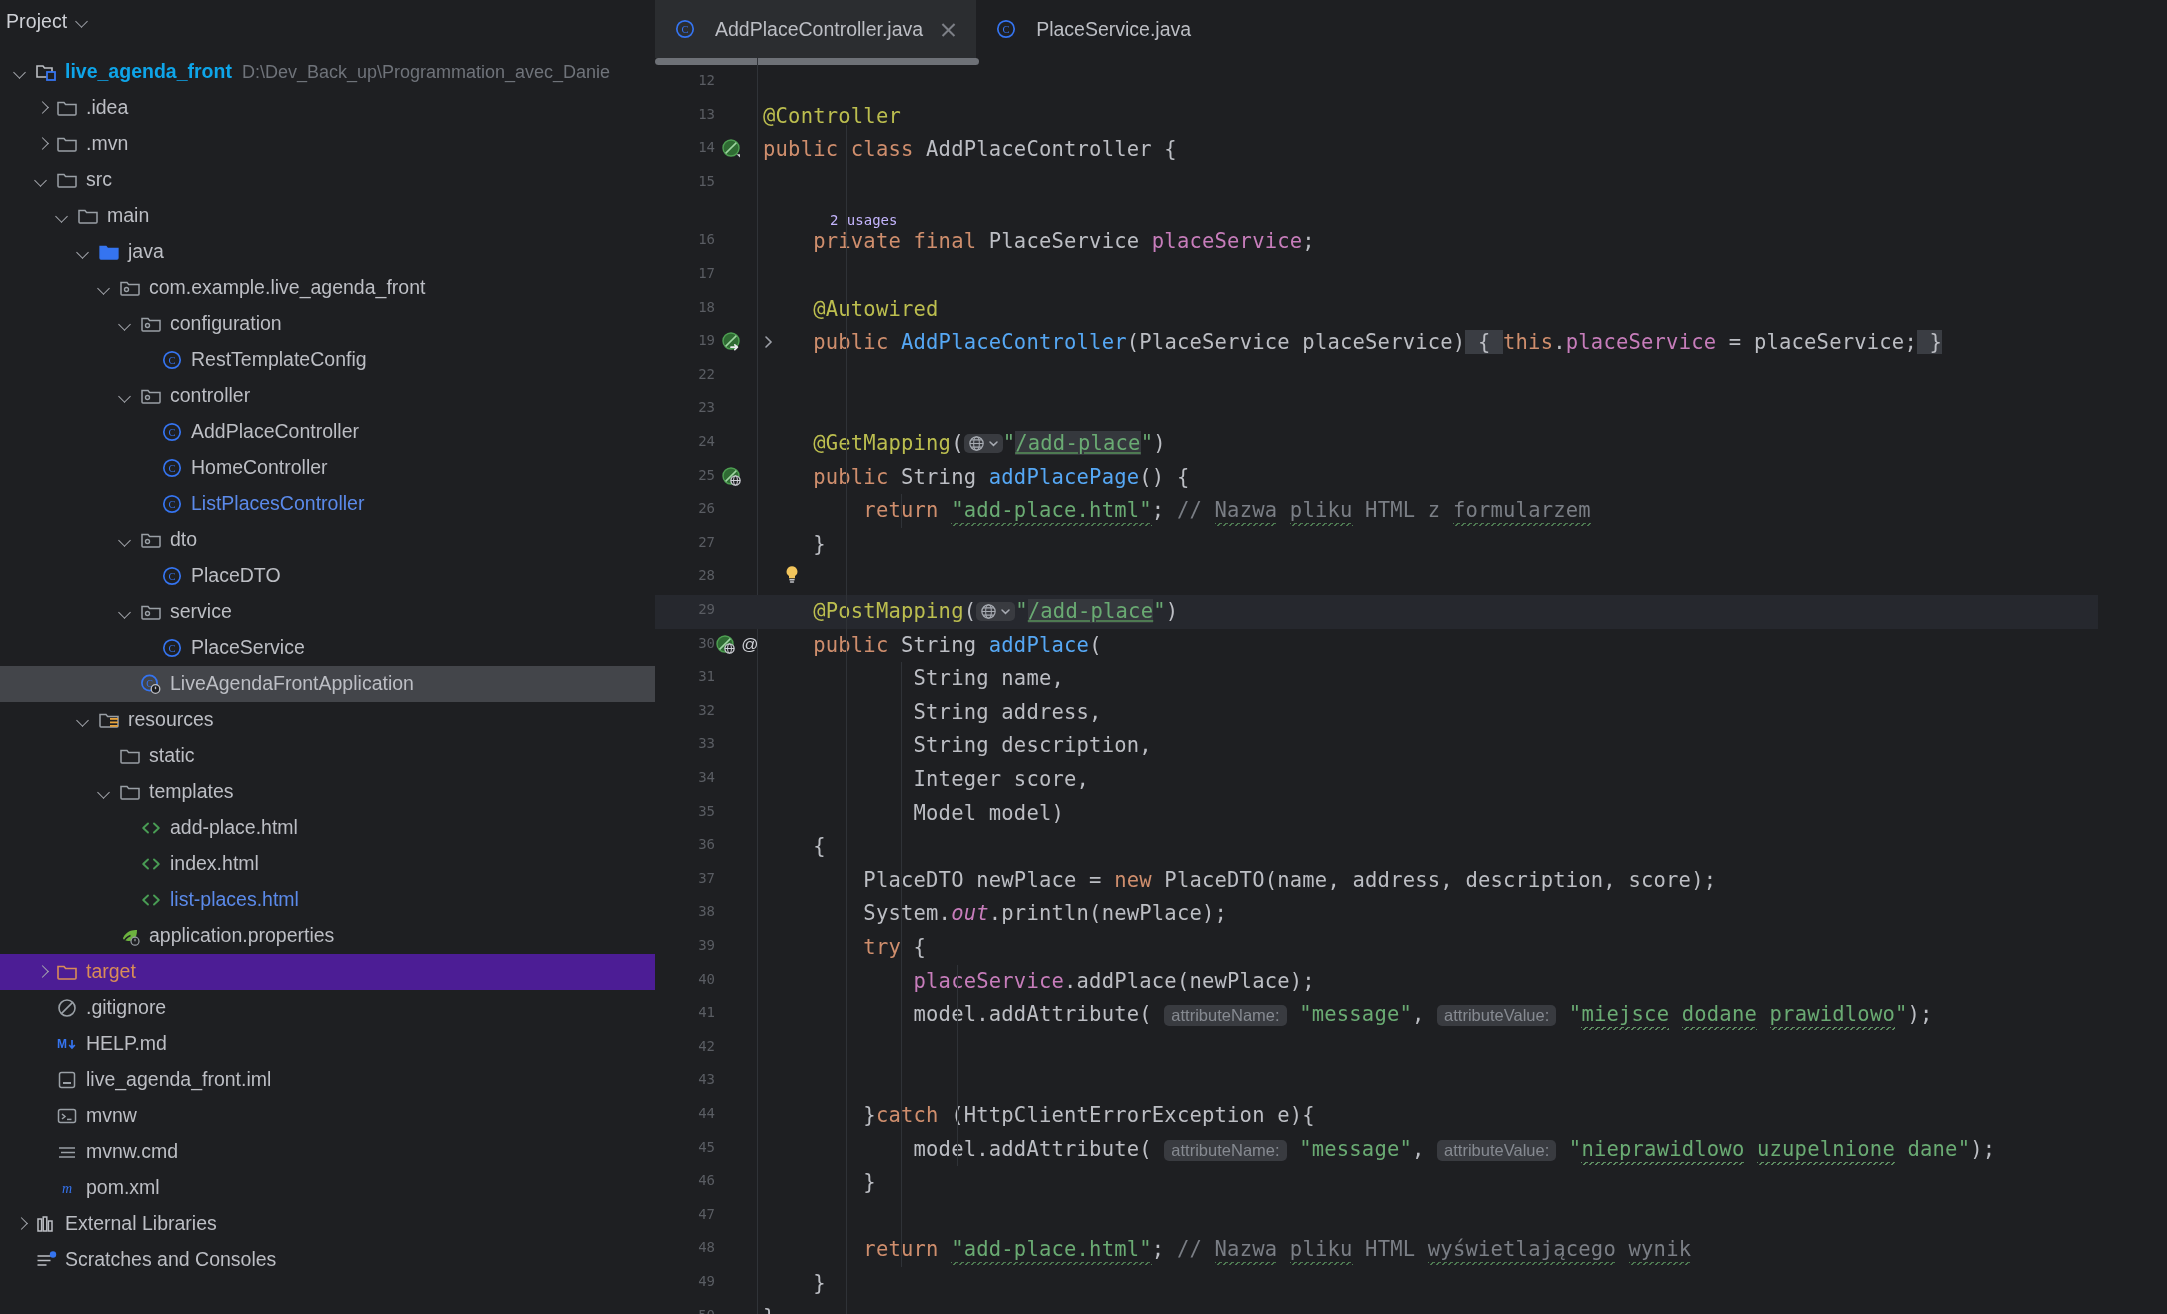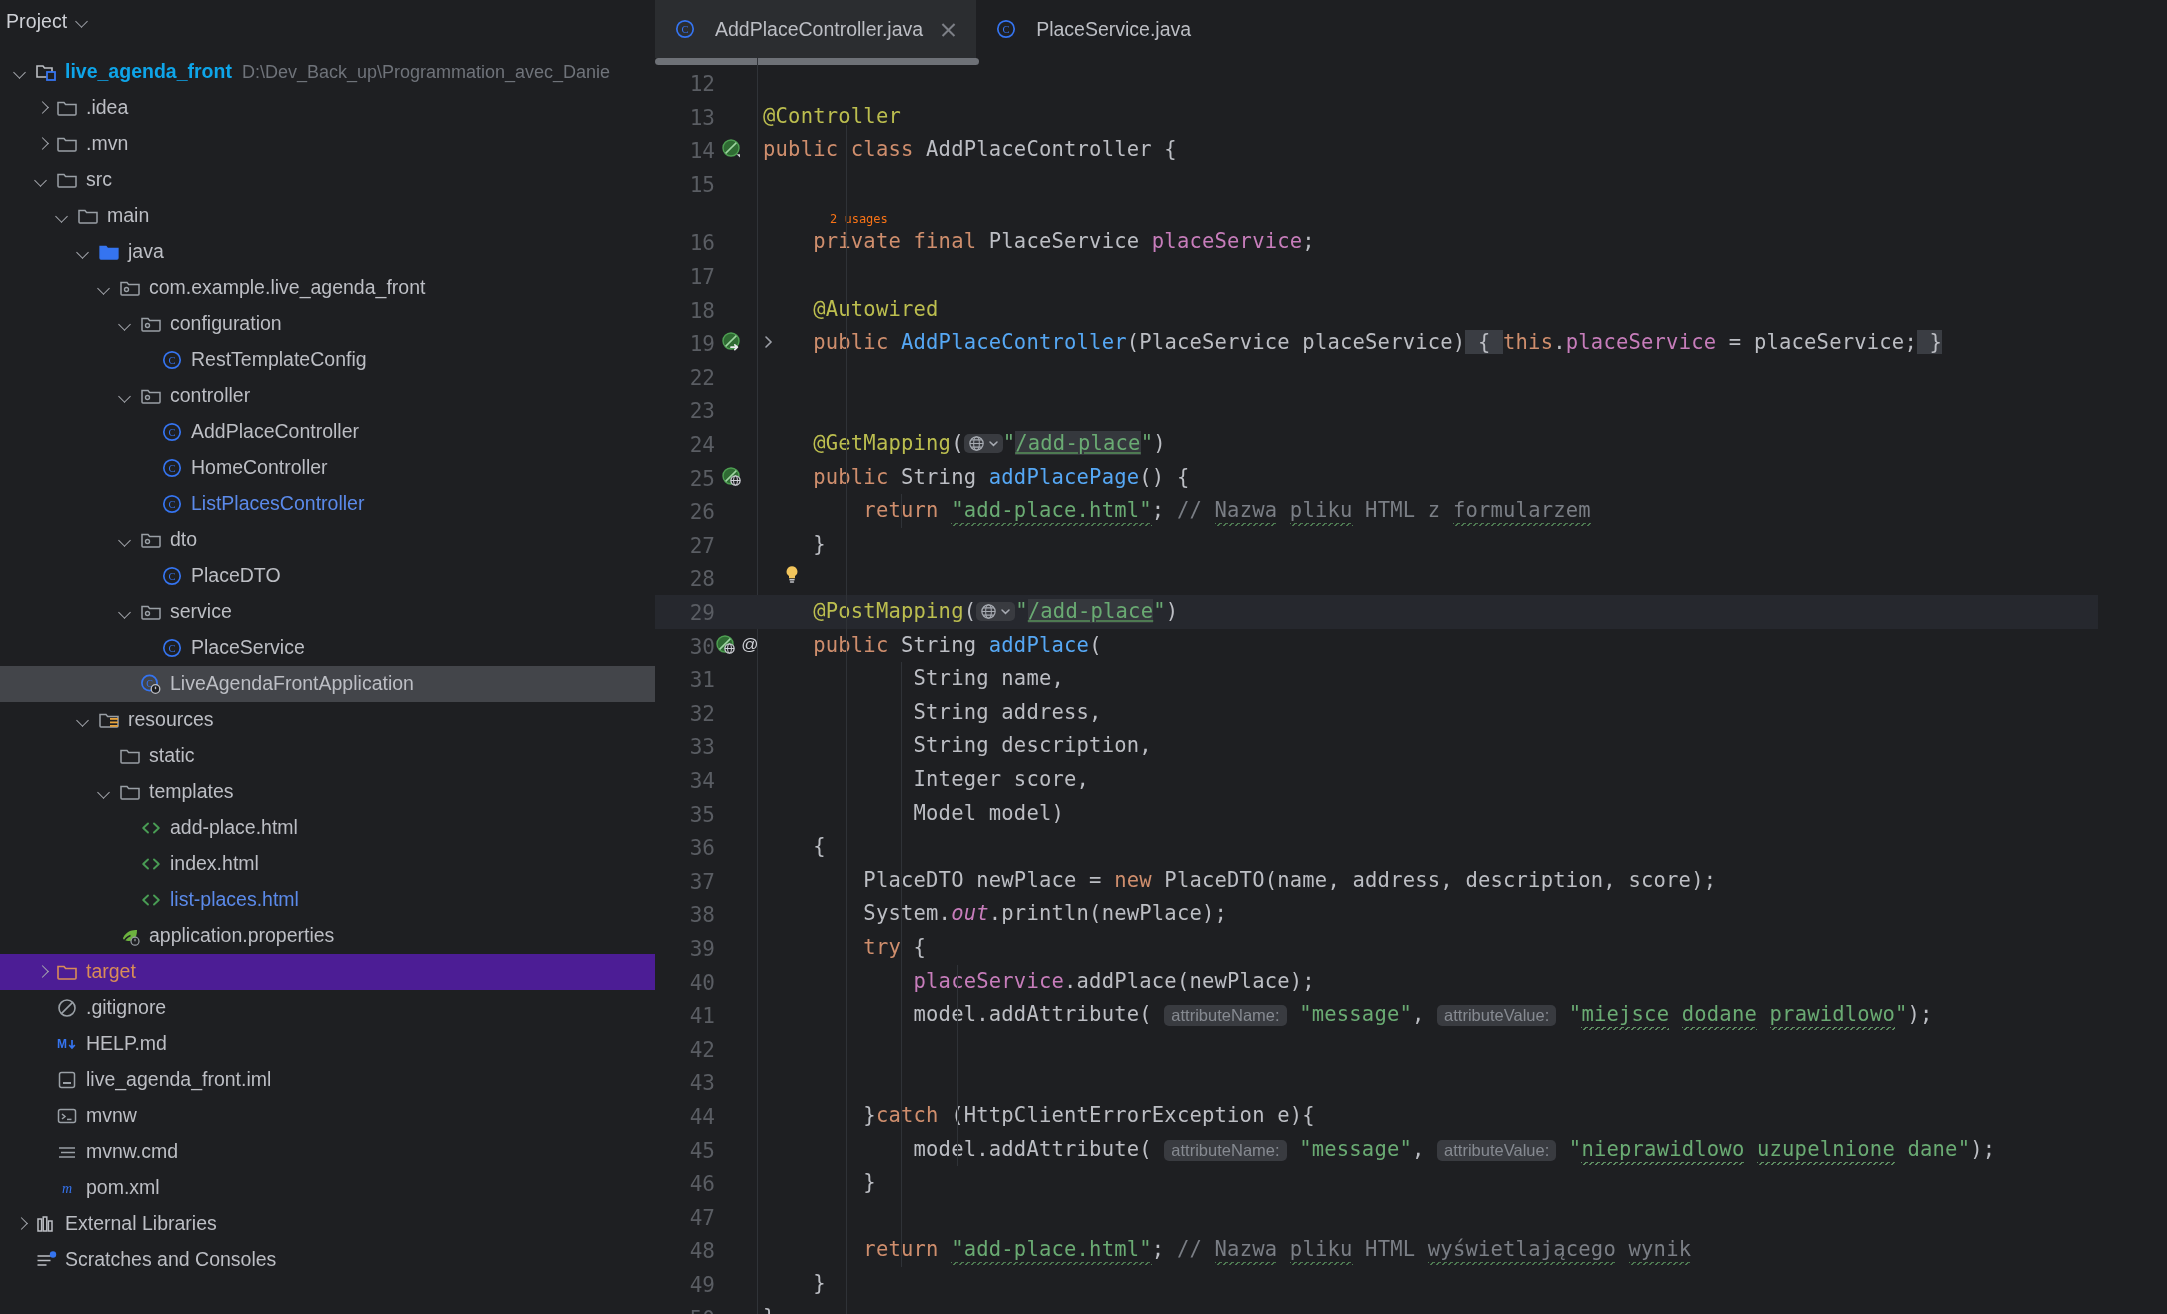--- a/index.html
+++ b/index.html
@@ -98,42 +98,42 @@
   #code-area { position: relative; background:#1E1F22; height: 1256px; overflow:hidden;}
   #tab-underline {
     position:absolute; left:0; top:0; width:324px; height:7px;
     background:#6E7177; border-radius:4px;
   }
 
   .cline { position: absolute; left:0; right:0; height: 33.6px; }
   .cline.cur { background: #26282E; }
   .lnum {
     position:absolute; left: 0; width: 60px; text-align: right;
-    color: #5A5D63; font-size: 21px;
+    color: #5A5D63; font-size: 14px;
     font-family: "DejaVu Sans Mono", monospace;
     top: 6px;
   }
   .gutter-ico { position: absolute; top: 5px; }
 
   .vline { position:absolute; top:0; bottom:0; width:1px; background:#303338; }
 
   .code {
     position: absolute; left: 108px; top: 4px;
     font-family: "DejaVu Sans Mono", monospace;
     font-size: 20.5px; white-space: pre; color:#BCBEC4;
     letter-spacing: 0.2px;
   }
   .kw   { color:#CF8E6D; }
   .ann  { color:#BCBE4F; }
   .str  { color:#6AAB73; }
   .meth { color:#56A8F5; }
   .fld  { color:#C77DBB; }
   .cmt  { color:#7A7E85; }
   .stat { color:#C77DBB; font-style: italic; }
-  .usages { color:#f97316; font-size:12px;
+  .usages { color:#c4b5fd; font-size:14px;
             font-family:"DejaVu Sans Mono", monospace; }
   .brace-hl { background:#3A3D43; }
   .url-hl   { background:#35383D; }
   .hint {
     background:#393B40; color:#868A91; border-radius:5px;
     padding: 1px 7px 2px 7px; font-size: 16.5px;
     font-family: "Liberation Sans", sans-serif; letter-spacing: 0;
   }
   .globe-chip {
     display:inline-flex; align-items:center; gap:1px;

